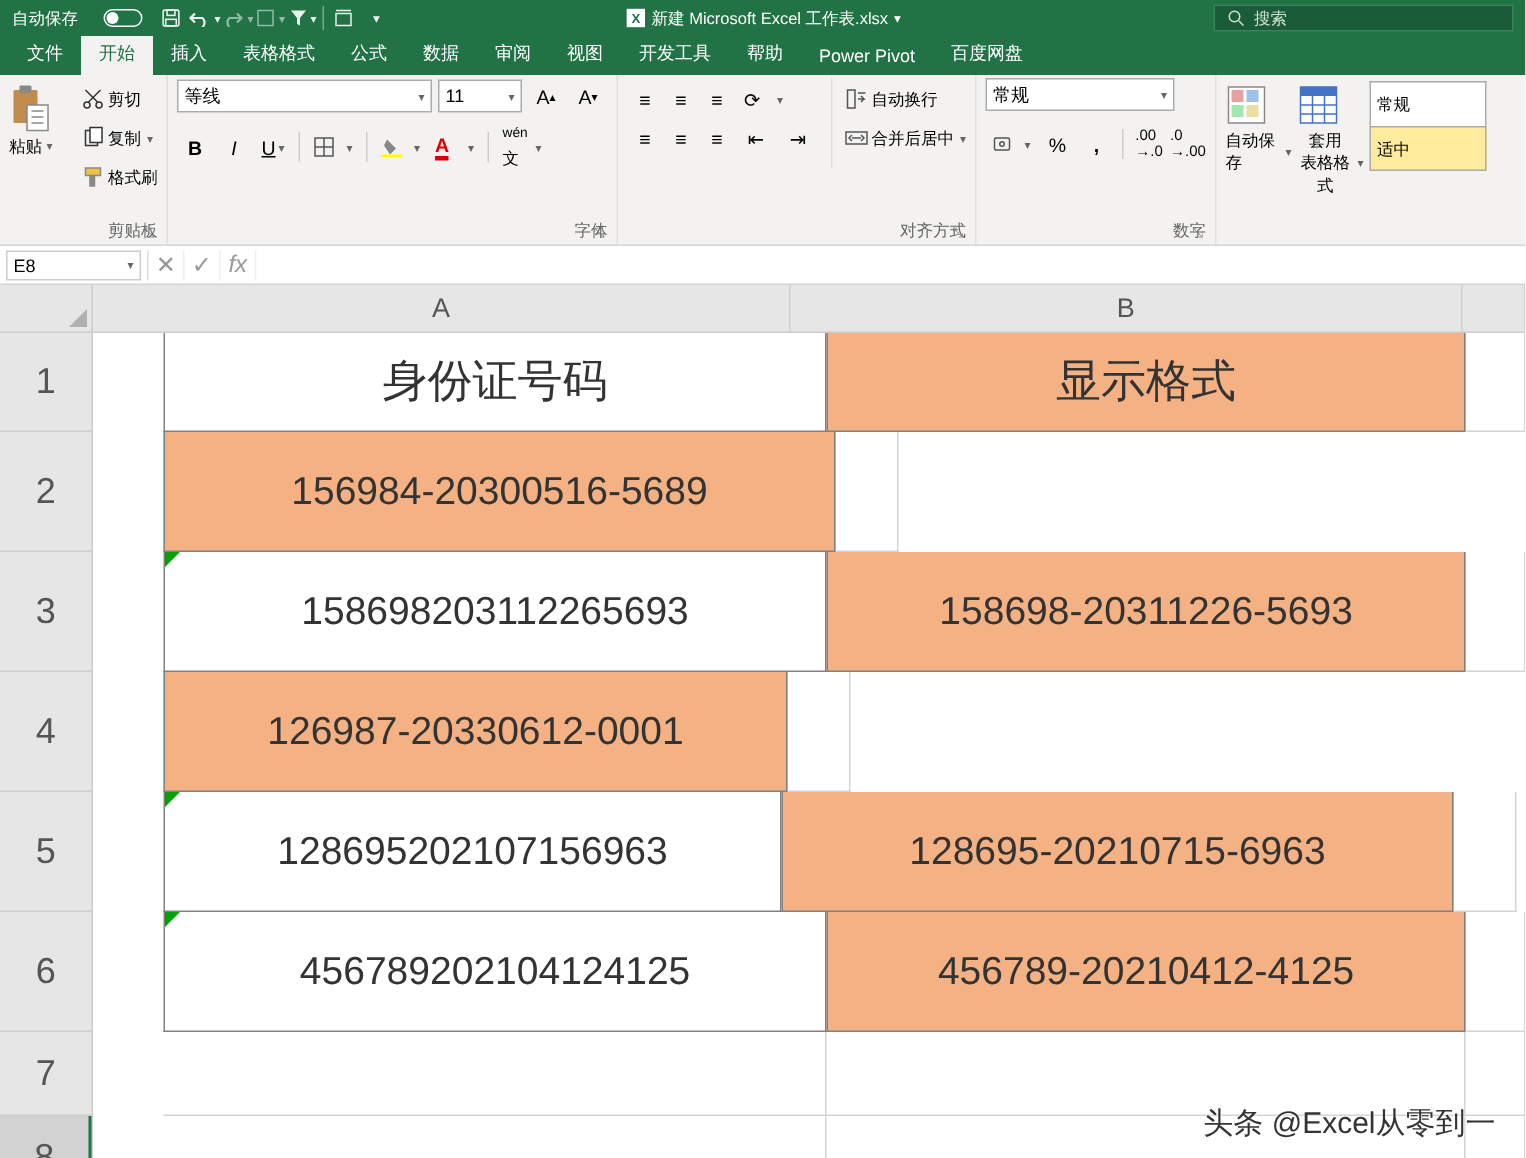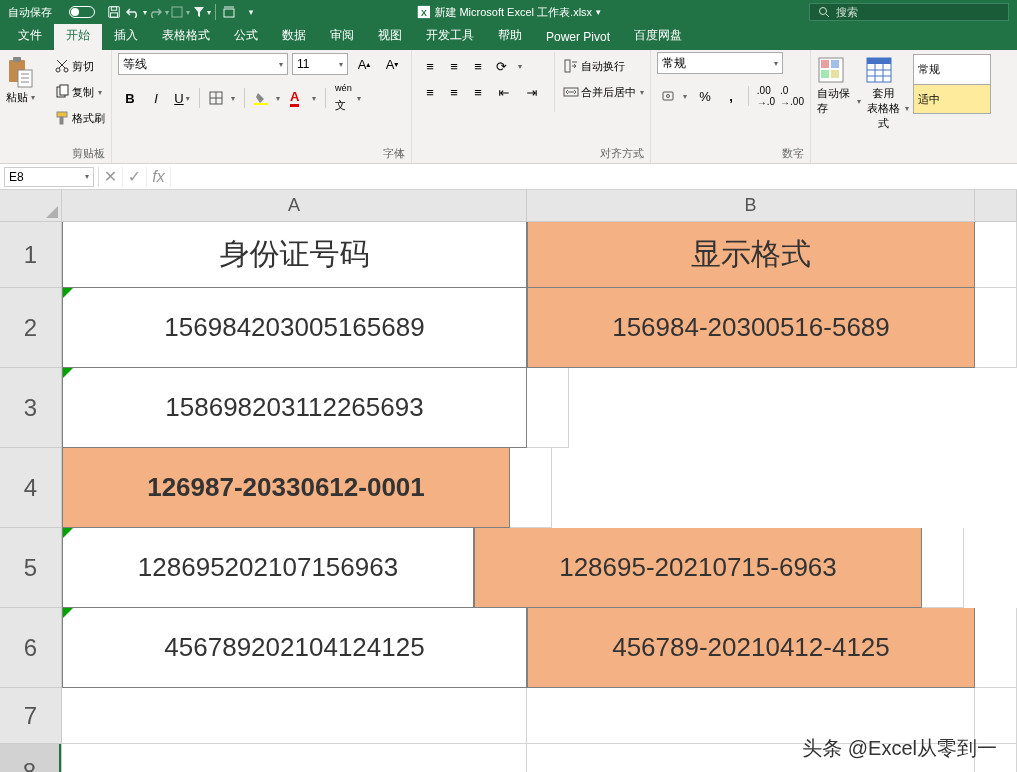--- a/index.html
+++ b/index.html
@@ -50,21 +50,21 @@
 
 .grid-area { position: relative; background: #fff; height: 582px; overflow: hidden; }
 .corner { position: absolute; top: 0; left: 0; width: 62px; height: 32px; background: #e6e6e6; border-right: 1px solid #ccc; border-bottom: 1px solid #ccc; }
 .corner::after { content: ""; position: absolute; right: 3px; bottom: 3px; width: 0; height: 0; border-style: solid; border-width: 0 0 12px 12px; border-color: transparent transparent #b0b0b0 transparent; }
 .col-headers { position: absolute; top: 0; left: 62px; right: 0; height: 32px; display: flex; background: #e6e6e6; border-bottom: 1px solid #ccc; }
 .colh { border-right: 1px solid #ccc; display: flex; align-items: center; justify-content: center; font-size: 18px; color: #555; }
 .row-headers { position: absolute; top: 32px; left: 0; width: 62px; background: #e6e6e6; border-right: 1px solid #ccc; }
 .rowh { border-bottom: 1px solid #ccc; display: flex; align-items: center; justify-content: center; font-size: 24px; color: #555; }
 .rowh.sel { background: #d2d2d2; border-right: 2px solid #217346; }
 .cells { position: absolute; top: 32px; left: 62px; right: 0; }
-.crow { display: flex; }
+.crow { display: flex; margin-left: 47px; }
 .cell { border-right: 1px solid #d4d4d4; border-bottom: 1px solid #d4d4d4; display: flex; align-items: center; justify-content: center; font-size: 26px; color: #333; position: relative; overflow: visible; }
 .cell.bordered { border: 1px solid #808080; border-top: none; }
 .cell.header-cell { font-size: 30px; }
 .cell.colb { background: #f4b183; }
 .cell.txt-trig::before { content: ""; position: absolute; top: 0; left: 0; width: 0; height: 0; border-style: solid; border-width: 10px 10px 0 0; border-color: #00a200 transparent transparent transparent; }
 .watermark { position: absolute; right: 20px; bottom: 10px; font-size: 20px; color: #333; font-weight: 500; text-shadow: 0 0 2px #fff; }
 .dd { font-size: 8px; margin-left: 2px; color: #666; }
 svg { display: block; }
 </style>
 </head>
@@ -394,30 +394,30 @@
       <div class="rowh" style="height: 56px;">7</div>
       <div class="rowh sel" style="height: 56px;">8</div>
     </div>
   <div class="cells" id="cells">
       <div class="crow">
         <div class="cell bordered header-cell" style="width: 465px; height: 66px;">身份证号码</div>
         <div class="cell bordered header-cell colb" style="width: 448px; height: 66px;">显示格式</div>
         <div class="cell " style="width: 42px; height: 66px;"></div>
       </div>
       <div class="crow">
-        <div class="cell bordered txt-trig" style="width: 465px; height: 80px;">156984203005165689</div>
         <div class="cell bordered colb" style="width: 448px; height: 80px; text-align: right;">156984-20300516-5689</div>
         <div class="cell " style="width: 42px; height: 80px;"></div>
       </div>
       <div class="crow">
         <div class="cell bordered txt-trig" style="width: 465px; height: 80px;">158698203112265693</div>
+        <div class="cell bordered colb" style="width: 448px; height: 80px;">158698-20311226-5693</div>
         <div class="cell " style="width: 42px; height: 80px;"></div>
       </div>
       <div class="crow">
-        <div class="cell bordered colb" style="width: 448px; height: 80px; font-weight: bold;">126987-20330612-0001</div>
+        <div class="cell bordered colb" style="width: 416px; height: 80px;">126987-20330612-0001</div>
         <div class="cell " style="width: 42px; height: 80px;"></div>
       </div>
       <div class="crow">
         <div class="cell bordered txt-trig" style="width: 412px; height: 80px;">128695202107156963</div>
         <div class="cell bordered colb" style="width: 448px; height: 80px;">128695-20210715-6963</div>
         <div class="cell " style="width: 42px; height: 80px;"></div>
       </div>
       <div class="crow">
         <div class="cell bordered txt-trig" style="width: 465px; height: 80px;">456789202104124125</div>
         <div class="cell bordered colb" style="width: 448px; height: 80px;">456789-20210412-4125</div>

